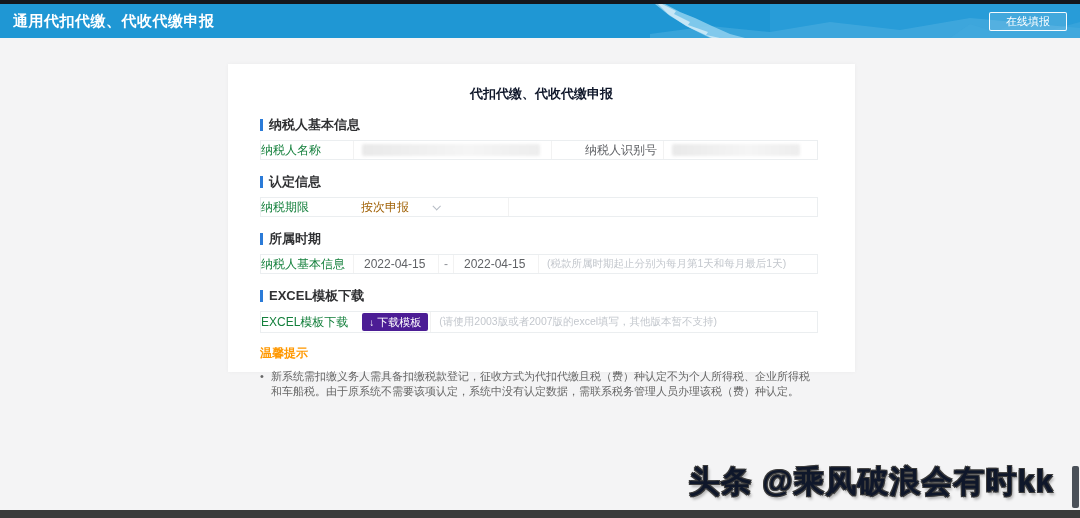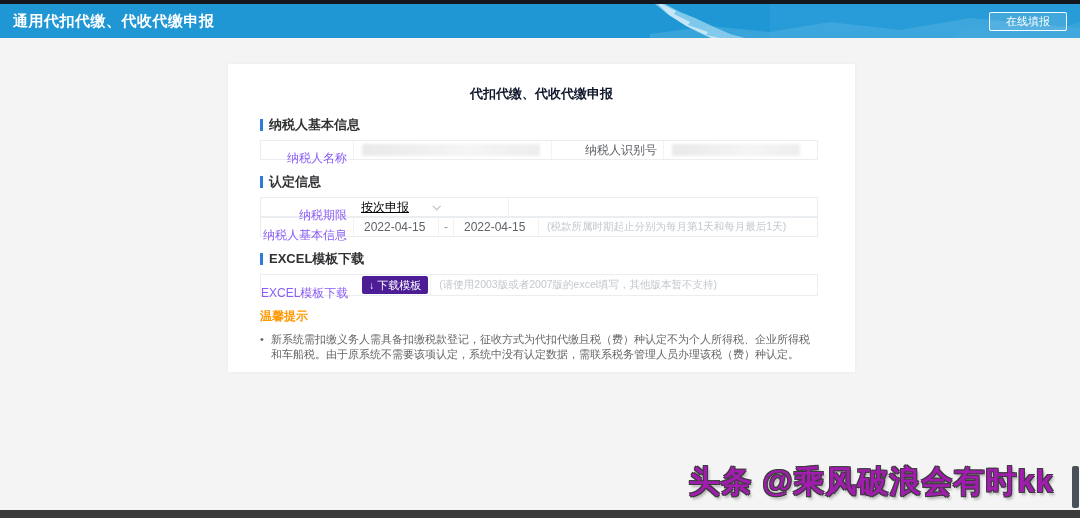--- a/index.html
+++ b/index.html
@@ -20,52 +20,52 @@
   .panel { position:absolute; left:228px; top:64px; width:627px; height:308px; background:#ffffff; box-shadow:0 0 4px rgba(0,0,0,0.04); }
   .panel-title { text-align:center; padding-top:21px; font-size:13px; font-weight:bold; color:#0f172a; }
 
   .section { margin:0 37px 0 32px; }
   .sec-head { display:flex; align-items:center; margin-top:13px; margin-bottom:6px; }
   .sec-bar { width:3px; height:12px; background:#2b7bd8; margin-right:6px; flex:0 0 3px; }
   .sec-title { font-size:13px; font-weight:bold; color:#303133; }
 
   .row { display:flex; align-items:stretch; border:1px solid #ebeef0; height:20px; font-size:12px; color:#606266; background:#fff; }
   .row.tall { height:22px; }
-  .cell-label { flex:0 0 92px; text-align:right; padding-right:6px; line-height:18px; color:#8b5cf6; white-space:nowrap;margin-top:8px; }
+  .cell-label { flex:0 0 92px; padding-right:6px; line-height:18px; color:#15803d; white-space:nowrap; }
   .row.tall .cell-label { line-height:20px; }
   .cell { border-left:1px solid #f2f2f2; display:flex; align-items:center; }
 
   .redact { height:12px; background:linear-gradient(90deg,#e9e9e9,#f5f5f5 60%,#ededed); filter:blur(1.5px); border-radius:2px; margin-left:8px; }
   .redact.w-lg { width:178px; }
   .redact.w-md { width:128px; }
 
   .cell-name-value { flex:0 0 198px; }
   .cell-id-label { flex:0 0 112px; justify-content:flex-end; padding-right:6px; border-left:1px solid #f2f2f2; color:#606266; }
   .cell-id-value { flex:1; }
 
   .select-box { flex:0 0 155px; padding-left:8px; display:flex; align-items:center; cursor:pointer; border-left:none; }
-  .select-box .txt { color:#000000;text-decoration:underline; }
+  .select-box .txt { color:#a16207; }
   .chevron { width:6px; height:6px; border-right:1px solid #b6bcc5; border-bottom:1px solid #b6bcc5; transform:rotate(45deg) translateY(-1px); margin-left:24px; }
   .sep-line { border-left:1px solid #f2f2f2; flex:1; }
 
   .date-cell { flex:0 0 85px; padding-left:10px; cursor:pointer; }
   .dash-cell { flex:0 0 15px; justify-content:center; color:#909399; }
   .hint { flex:1; padding-left:8px; color:#c3c7cd; font-size:10.5px; white-space:nowrap; overflow:hidden; }
 
   .btn-cell { padding-left:8px; border-left:none; flex:0 0 76px; }
   .dl-btn { background:#4c1d95; color:#fff; font-size:11px; height:18px; line-height:18px; padding:0 7px; border-radius:2px; border:none; cursor:pointer; white-space:nowrap; }
   .dl-btn .ico { font-size:10px; margin-right:3px; }
 
   .tips { margin:12px 37px 0 32px; }
   .tips-title { color:#ff9800; font-size:12px; font-weight:600; }
   .tips-item { margin-top:7px; font-size:11px; color:#666; line-height:15px; padding-left:11px; position:relative; width:556px; }
   .tips-item::before { content:"•"; position:absolute; left:0; top:0; color:#666; }
 
   
-  .watermark { position:absolute; right:26px; bottom:15px; font-size:31px; font-weight:bold; color:#a21caf; letter-spacing:1px;
+  .watermark { position:absolute; right:26px; bottom:15px; font-size:31px; font-weight:bold; color:#0f172a; letter-spacing:1px;
     text-shadow:1px 1px 0 #3c3c3c, -1px -1px 0 #3c3c3c, 1px -1px 0 #3c3c3c, -1px 1px 0 #3c3c3c, 2px 3px 3px rgba(0,0,0,0.3); }
   .scroll-thumb { position:absolute; right:1px; bottom:10px; width:7px; height:42px; background:#4a5058; border-radius:2px; cursor:grab; }
   .bottom-bar { position:absolute; left:0; right:0; bottom:0; height:8px; background:#3b3b3b; }
 </style>
 </head>
 <body>
 
 <div class="app">
   <div class="top-stripe"></div>
 
@@ -111,20 +111,24 @@
         <div class="cell-label">纳税期限</div>
         <div class="cell select-box">
           <span class="txt">按次申报</span>
           <span class="chevron"></span>
         </div>
         <div class="sep-line"></div>
       </div>
     </div>
 
     <div class="section">
+      <div class="sec-head">
+        <span class="sec-bar"></span>
+        <span class="sec-title">所属时期</span>
+      </div>
       <div class="row">
         <div class="cell-label">纳税人基本信息</div>
         <div class="cell date-cell">2022-04-15</div>
         <div class="cell dash-cell">-</div>
         <div class="cell date-cell">2022-04-15</div>
         <div class="cell hint">(税款所属时期起止分别为每月第1天和每月最后1天)</div>
       </div>
     </div>
 
     <div class="section">

